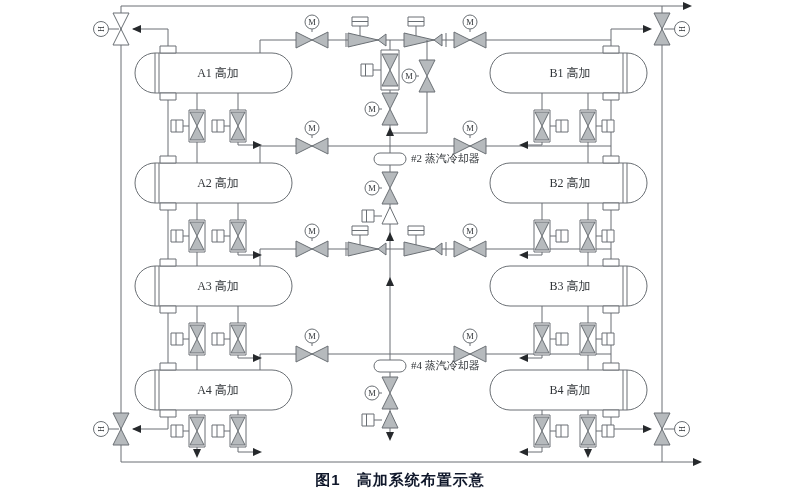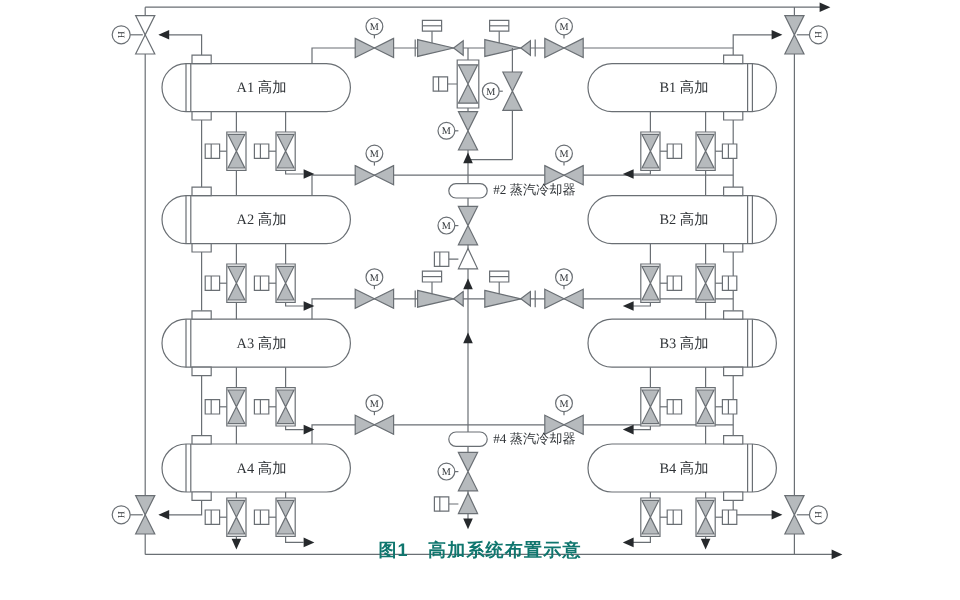--- a/index.html
+++ b/index.html
@@ -12,23 +12,23 @@
   .wfill{fill:#ffffff;stroke:var(--line,#6a6f74);stroke-width:1;}
   .dk{fill:var(--arrow_fill,#26292c);stroke:none;}
   use{stroke:var(--line,#6a6f74);stroke-width:1;}
   use.gray{fill:var(--valve_fill,#b6babd);}
   use.open{fill:#ffffff;}
   text{stroke:none;}
   .tv{font-family:"Liberation Serif",serif;font-size:12px;fill:var(--text,#303438);text-anchor:middle;}
   .tc{font-family:"Liberation Serif",serif;font-size:11px;fill:var(--text,#303438);text-anchor:start;}
   .tM{font-family:"Liberation Serif",serif;font-size:8.5px;fill:var(--text,#303438);text-anchor:middle;}
   .tH{font-family:"Liberation Serif",serif;font-size:8px;fill:var(--text,#303438);text-anchor:middle;}
-  .caption{position:absolute;left:0;right:0;top:449px;text-align:center;
+  .caption{position:absolute;left:0;right:0;top:471px;text-align:center;
            font-family:"Liberation Sans",sans-serif;font-weight:bold;font-size:15px;
-           color:#0f766e;letter-spacing:1px;}
+           color:#0f172a;letter-spacing:1px;}
 </style>
 </head>
 <body>
 
 <div class="stage">
 <svg width="800" height="470" viewBox="0 0 800 470">
   <defs>
     <g id="bowtieV">
           <path d="M-8,-16 L0,0 L8,-16 Z M-8,16 L0,0 L8,16 Z"></path>
         </g>

